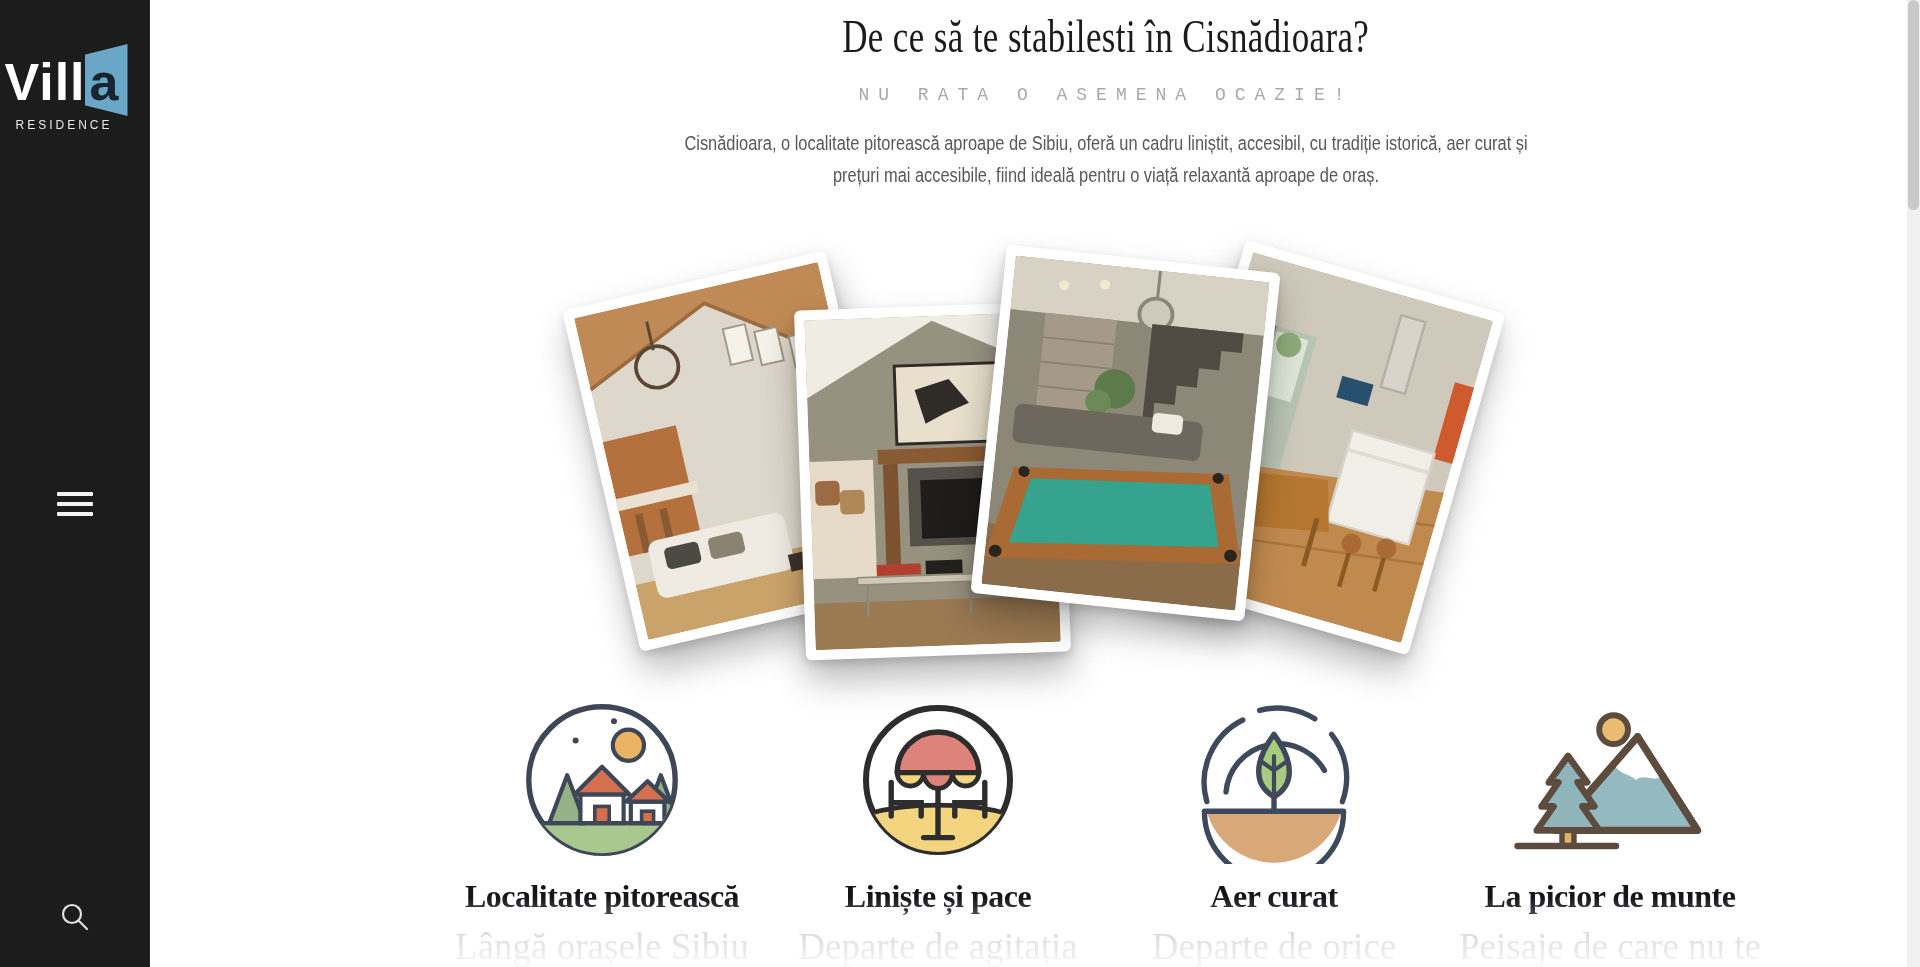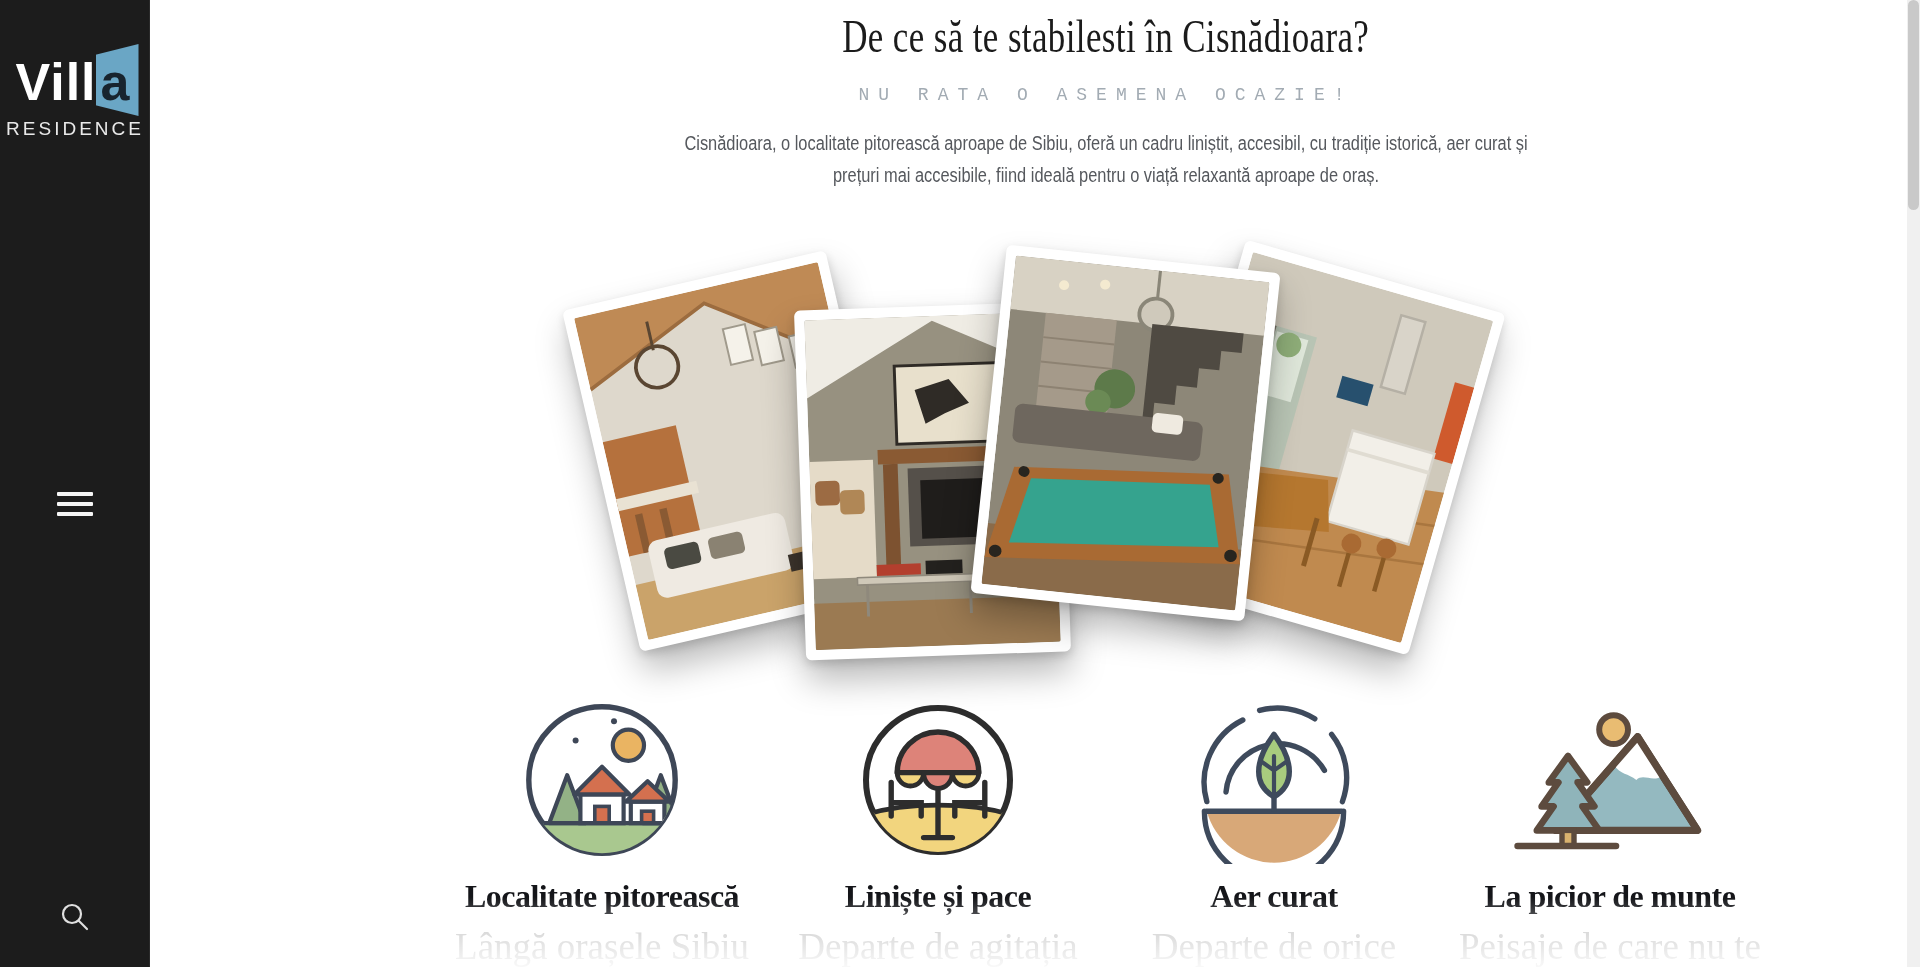--- a/index.html
+++ b/index.html
@@ -3,27 +3,27 @@
 <meta charset="utf-8">
 <style>
   * { margin:0; padding:0; box-sizing:border-box; }
   html,body { width:1920px; height:967px; overflow:hidden; background:#fff;
     font-family:"Liberation Sans", sans-serif; }
   body { position:relative; }
 
   
   .sidebar { position:absolute; left:0; top:0; width:150px; height:967px;
     background:#1c1c1c; border-right:1px solid #2a2a2a; z-index:30; }
-  .logo { position:absolute; top:56px; left:0; width:150px; text-align:center; cursor:pointer; }
+  .logo { position:absolute; top:56px; left:0; width:128px; text-align:center; cursor:pointer; }
   .logo-word { font-size:52px; font-weight:bold; color:#ffffff; letter-spacing:1px;
     position:relative; display:inline-block; line-height:1; }
   .logo-word .word-a { position:relative; display:inline-block; color:#18242e; padding:0 4px; z-index:1; }
   .logo-word .word-a::before { content:""; position:absolute; left:-1px; right:-4px; top:-12px; bottom:-8px;
     background:#6aa6c5; clip-path:polygon(0 15%, 100% 0, 100% 100%, 0 85%); z-index:-1; }
-  .logo-sub { margin-top:10px; font-size:19px; letter-spacing:3px; color:#e9e9e9; font-weight:400; }
+  .logo-sub { margin-top:10px; font-size:12px; letter-spacing:3px; color:#e9e9e9; font-weight:400; }
 
   .hamburger { position:absolute; left:50%; transform:translateX(-50%); top:490px;
     width:44px; height:28px; background:none; border:none; cursor:pointer;
     display:flex; flex-direction:column; justify-content:space-between; padding:2px 4px; }
   .hamburger span { display:block; height:4px; width:36px; background:#f4f4f4; border-radius:1px; }
 
   .search-btn { position:absolute; left:50%; transform:translateX(-50%); top:900px;
     background:none; border:none; cursor:pointer; }
 
   

